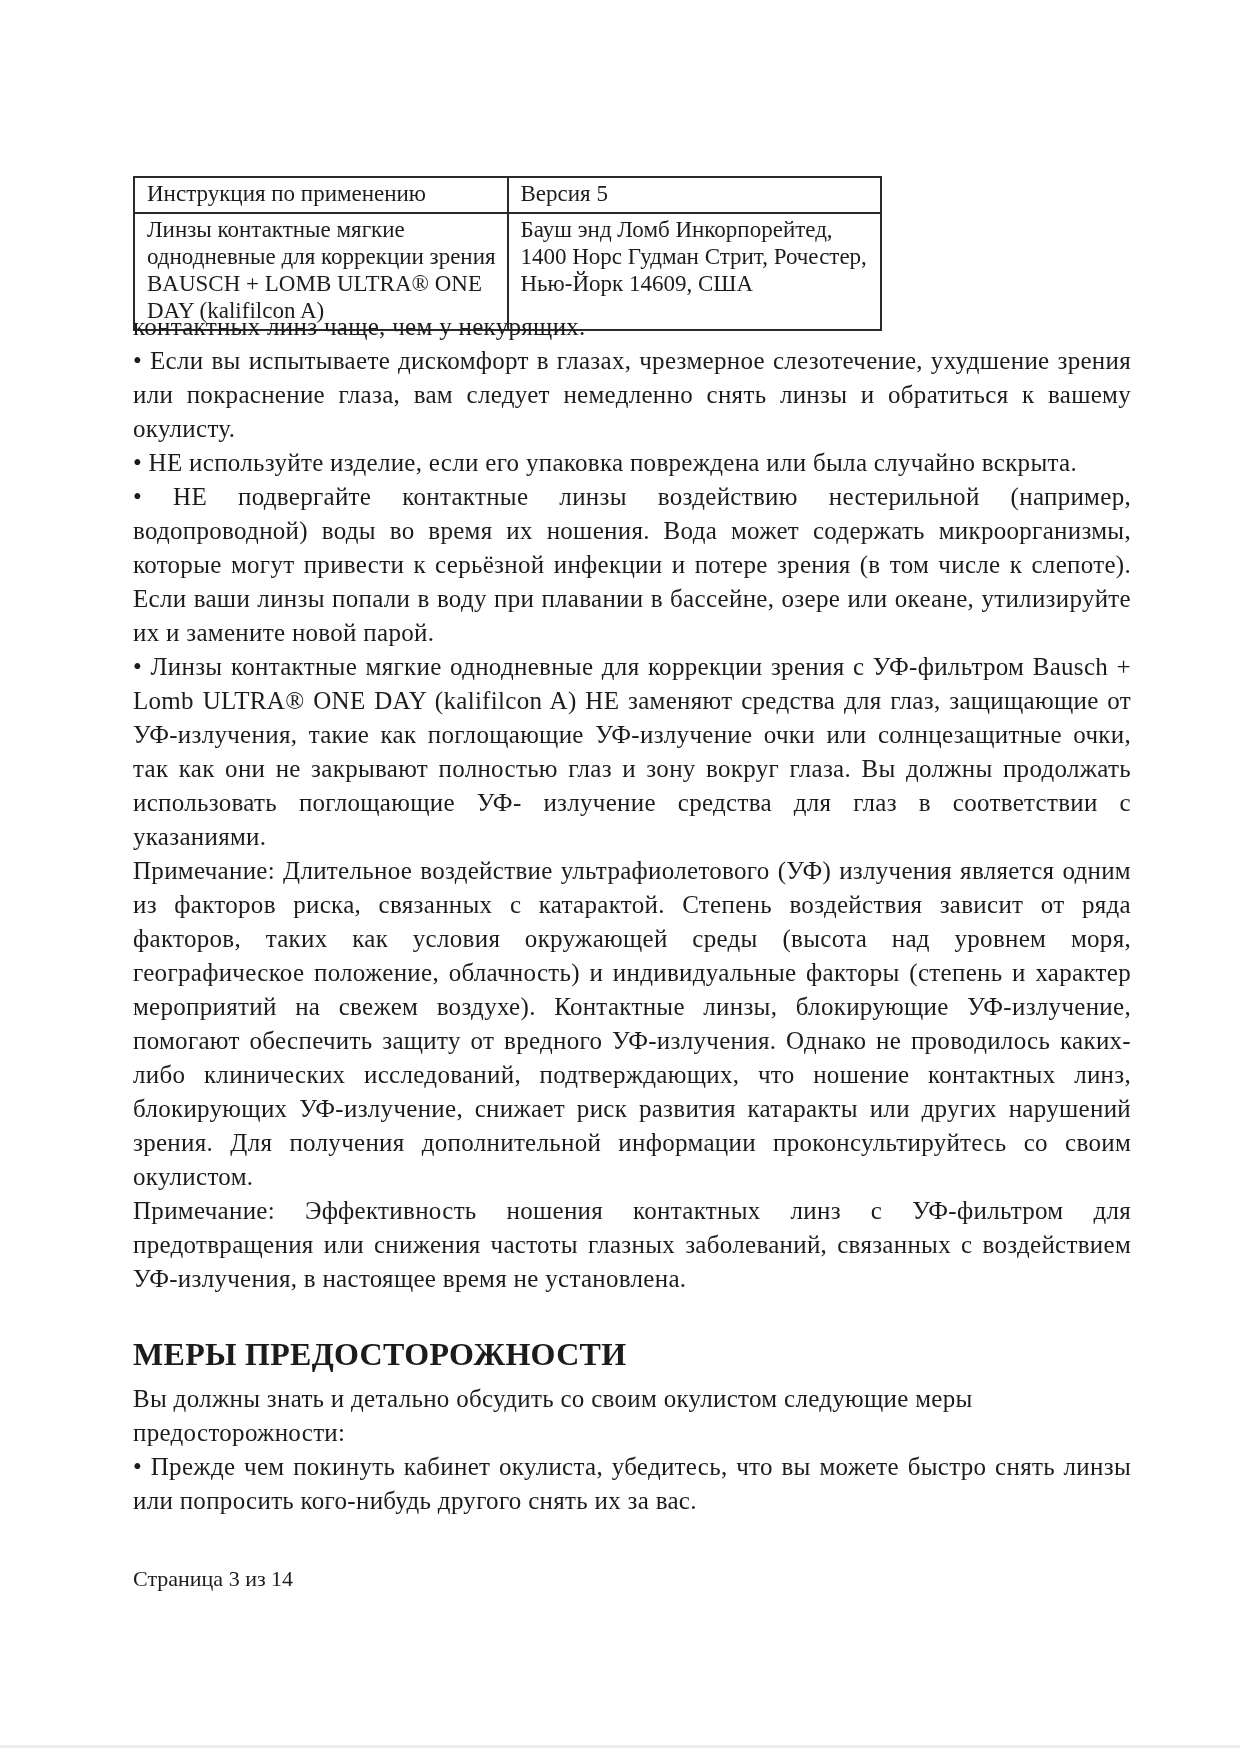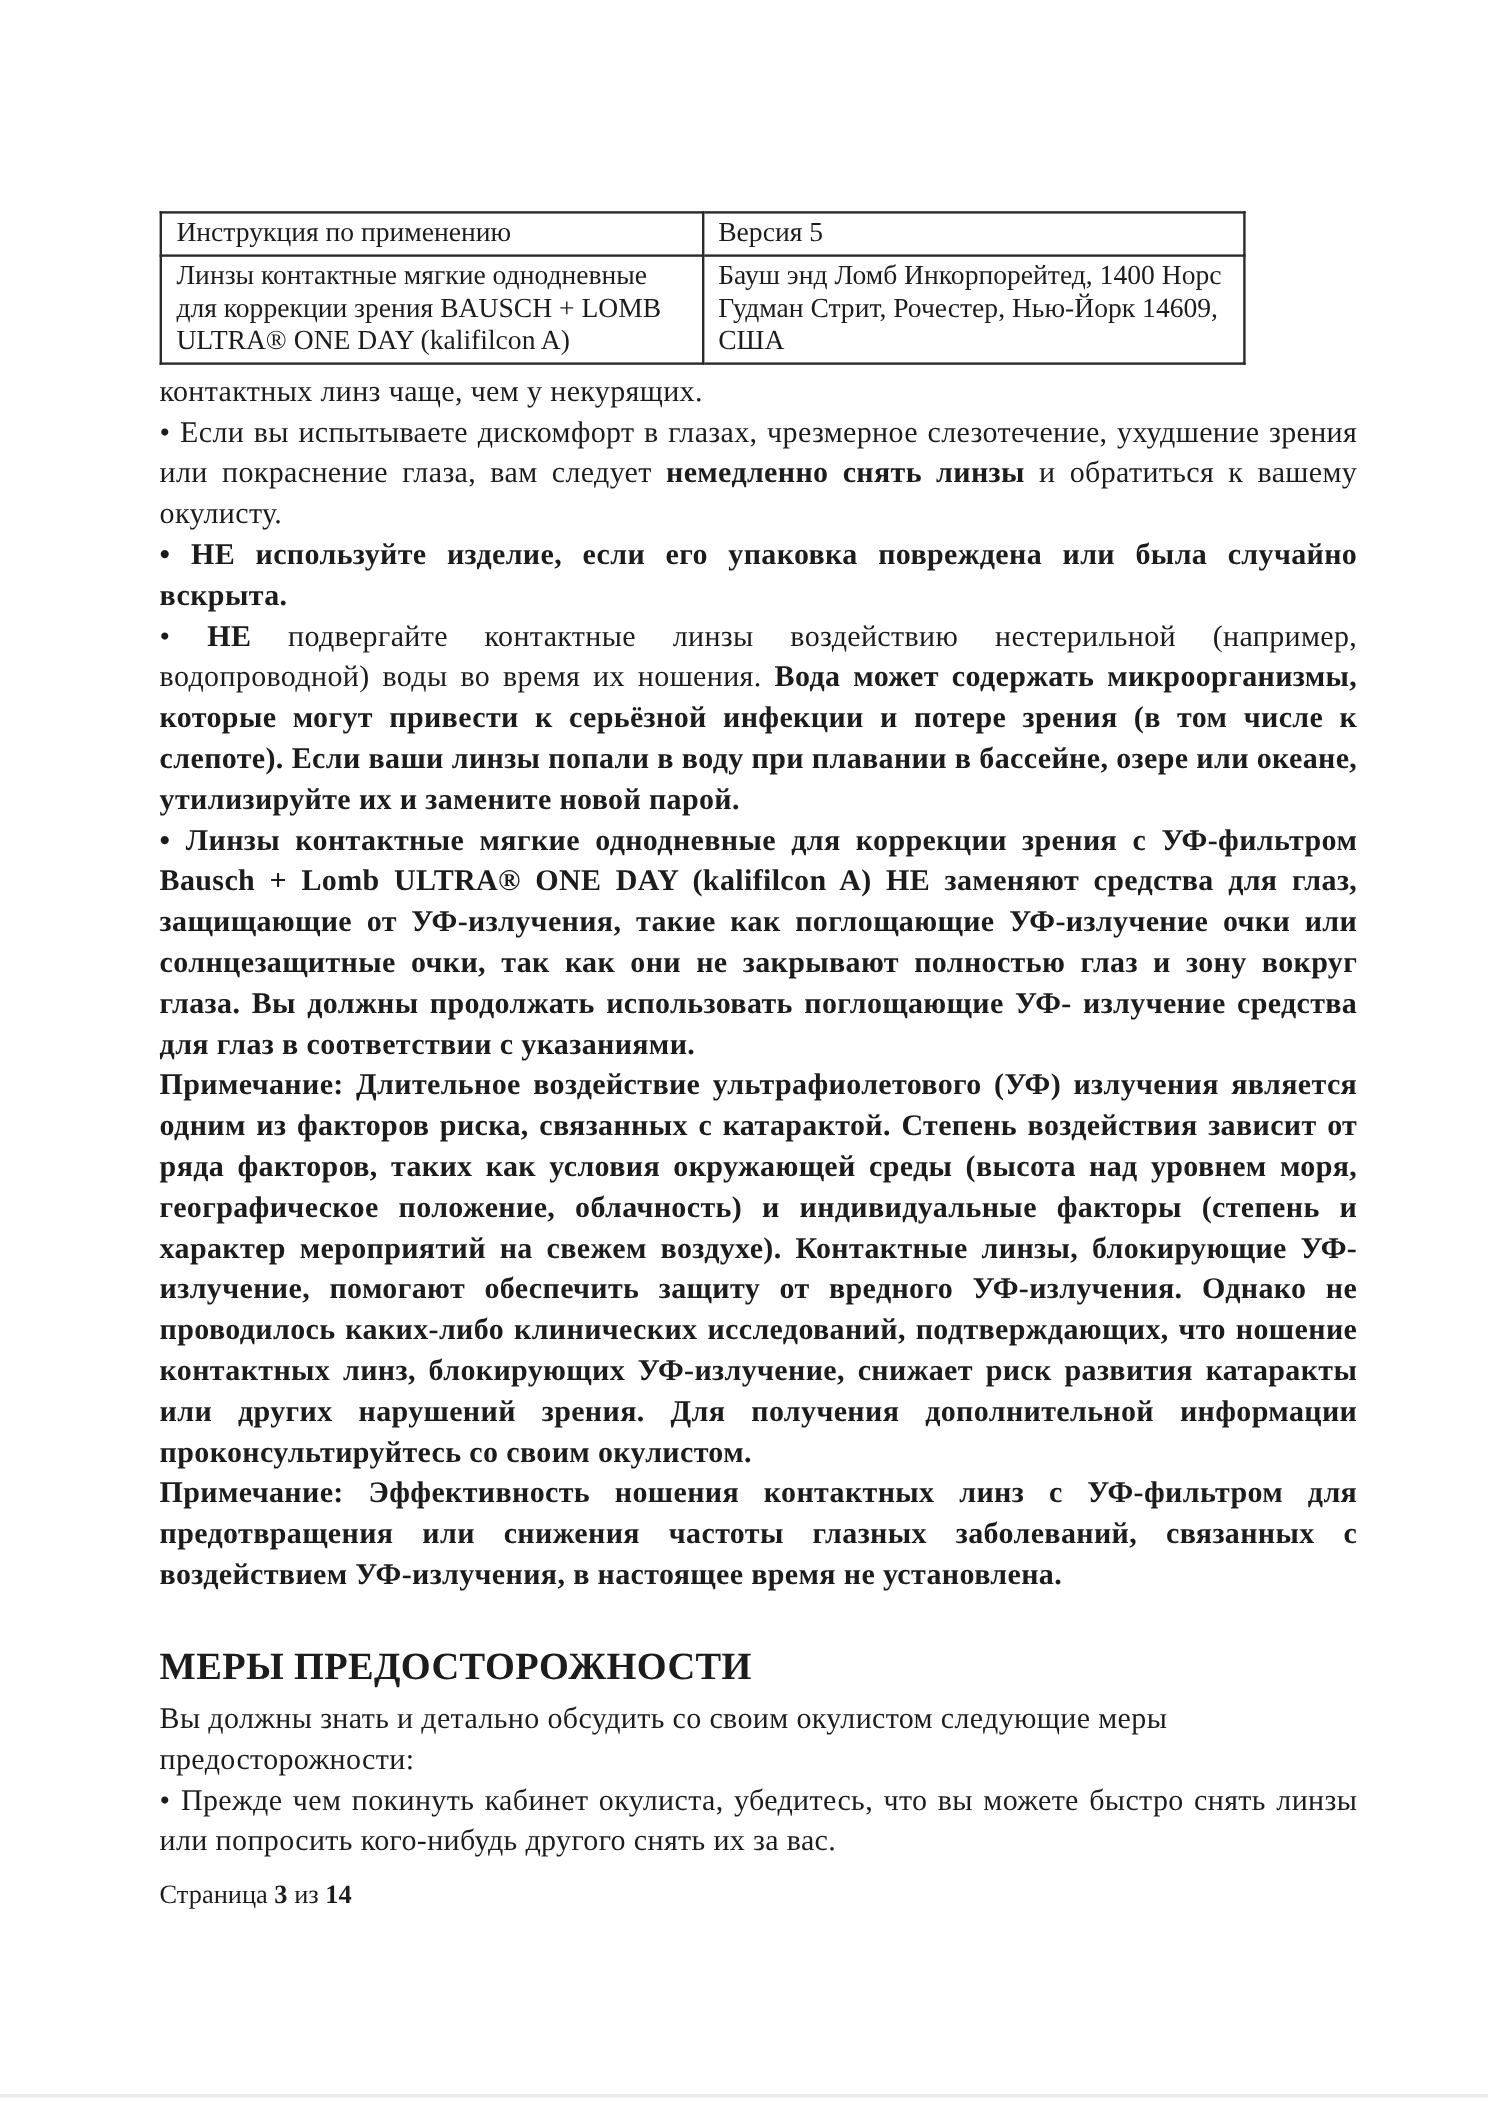--- a/index.html
+++ b/index.html
@@ -17,21 +17,21 @@
     position: relative;
     width: 1240px;
     height: 1754px;
     overflow: hidden;
     background: #ffffff;
   }
   table.doc-table {
     position: absolute;
     left: 133px;
     top: 176px;
-    width: 905px;
+    width: 749px;
     border-collapse: collapse;
     table-layout: fixed;
   }
   table.doc-table td {
     border: 2px solid #2a2a2a;
     vertical-align: top;
     padding: 2px 10px 5px 12px;
     font-size: 23px;
     line-height: 27px;
   }
@@ -46,21 +46,21 @@
     font-size: 25px;
     line-height: 34px;
     text-align: justify;
     letter-spacing: 0.3px;
     white-space: pre-wrap;
   }
   .para.left {
     text-align: left;
   }
   .b {
-    font-weight: bold;
+    font-weight: normal;
   }
   .section-heading {
     margin: 42px 0 12px 0;
     font-size: 32px;
     line-height: 32px;
     font-weight: bold;
     letter-spacing: 0.3px;
   }
   .footer {
     position: absolute;

